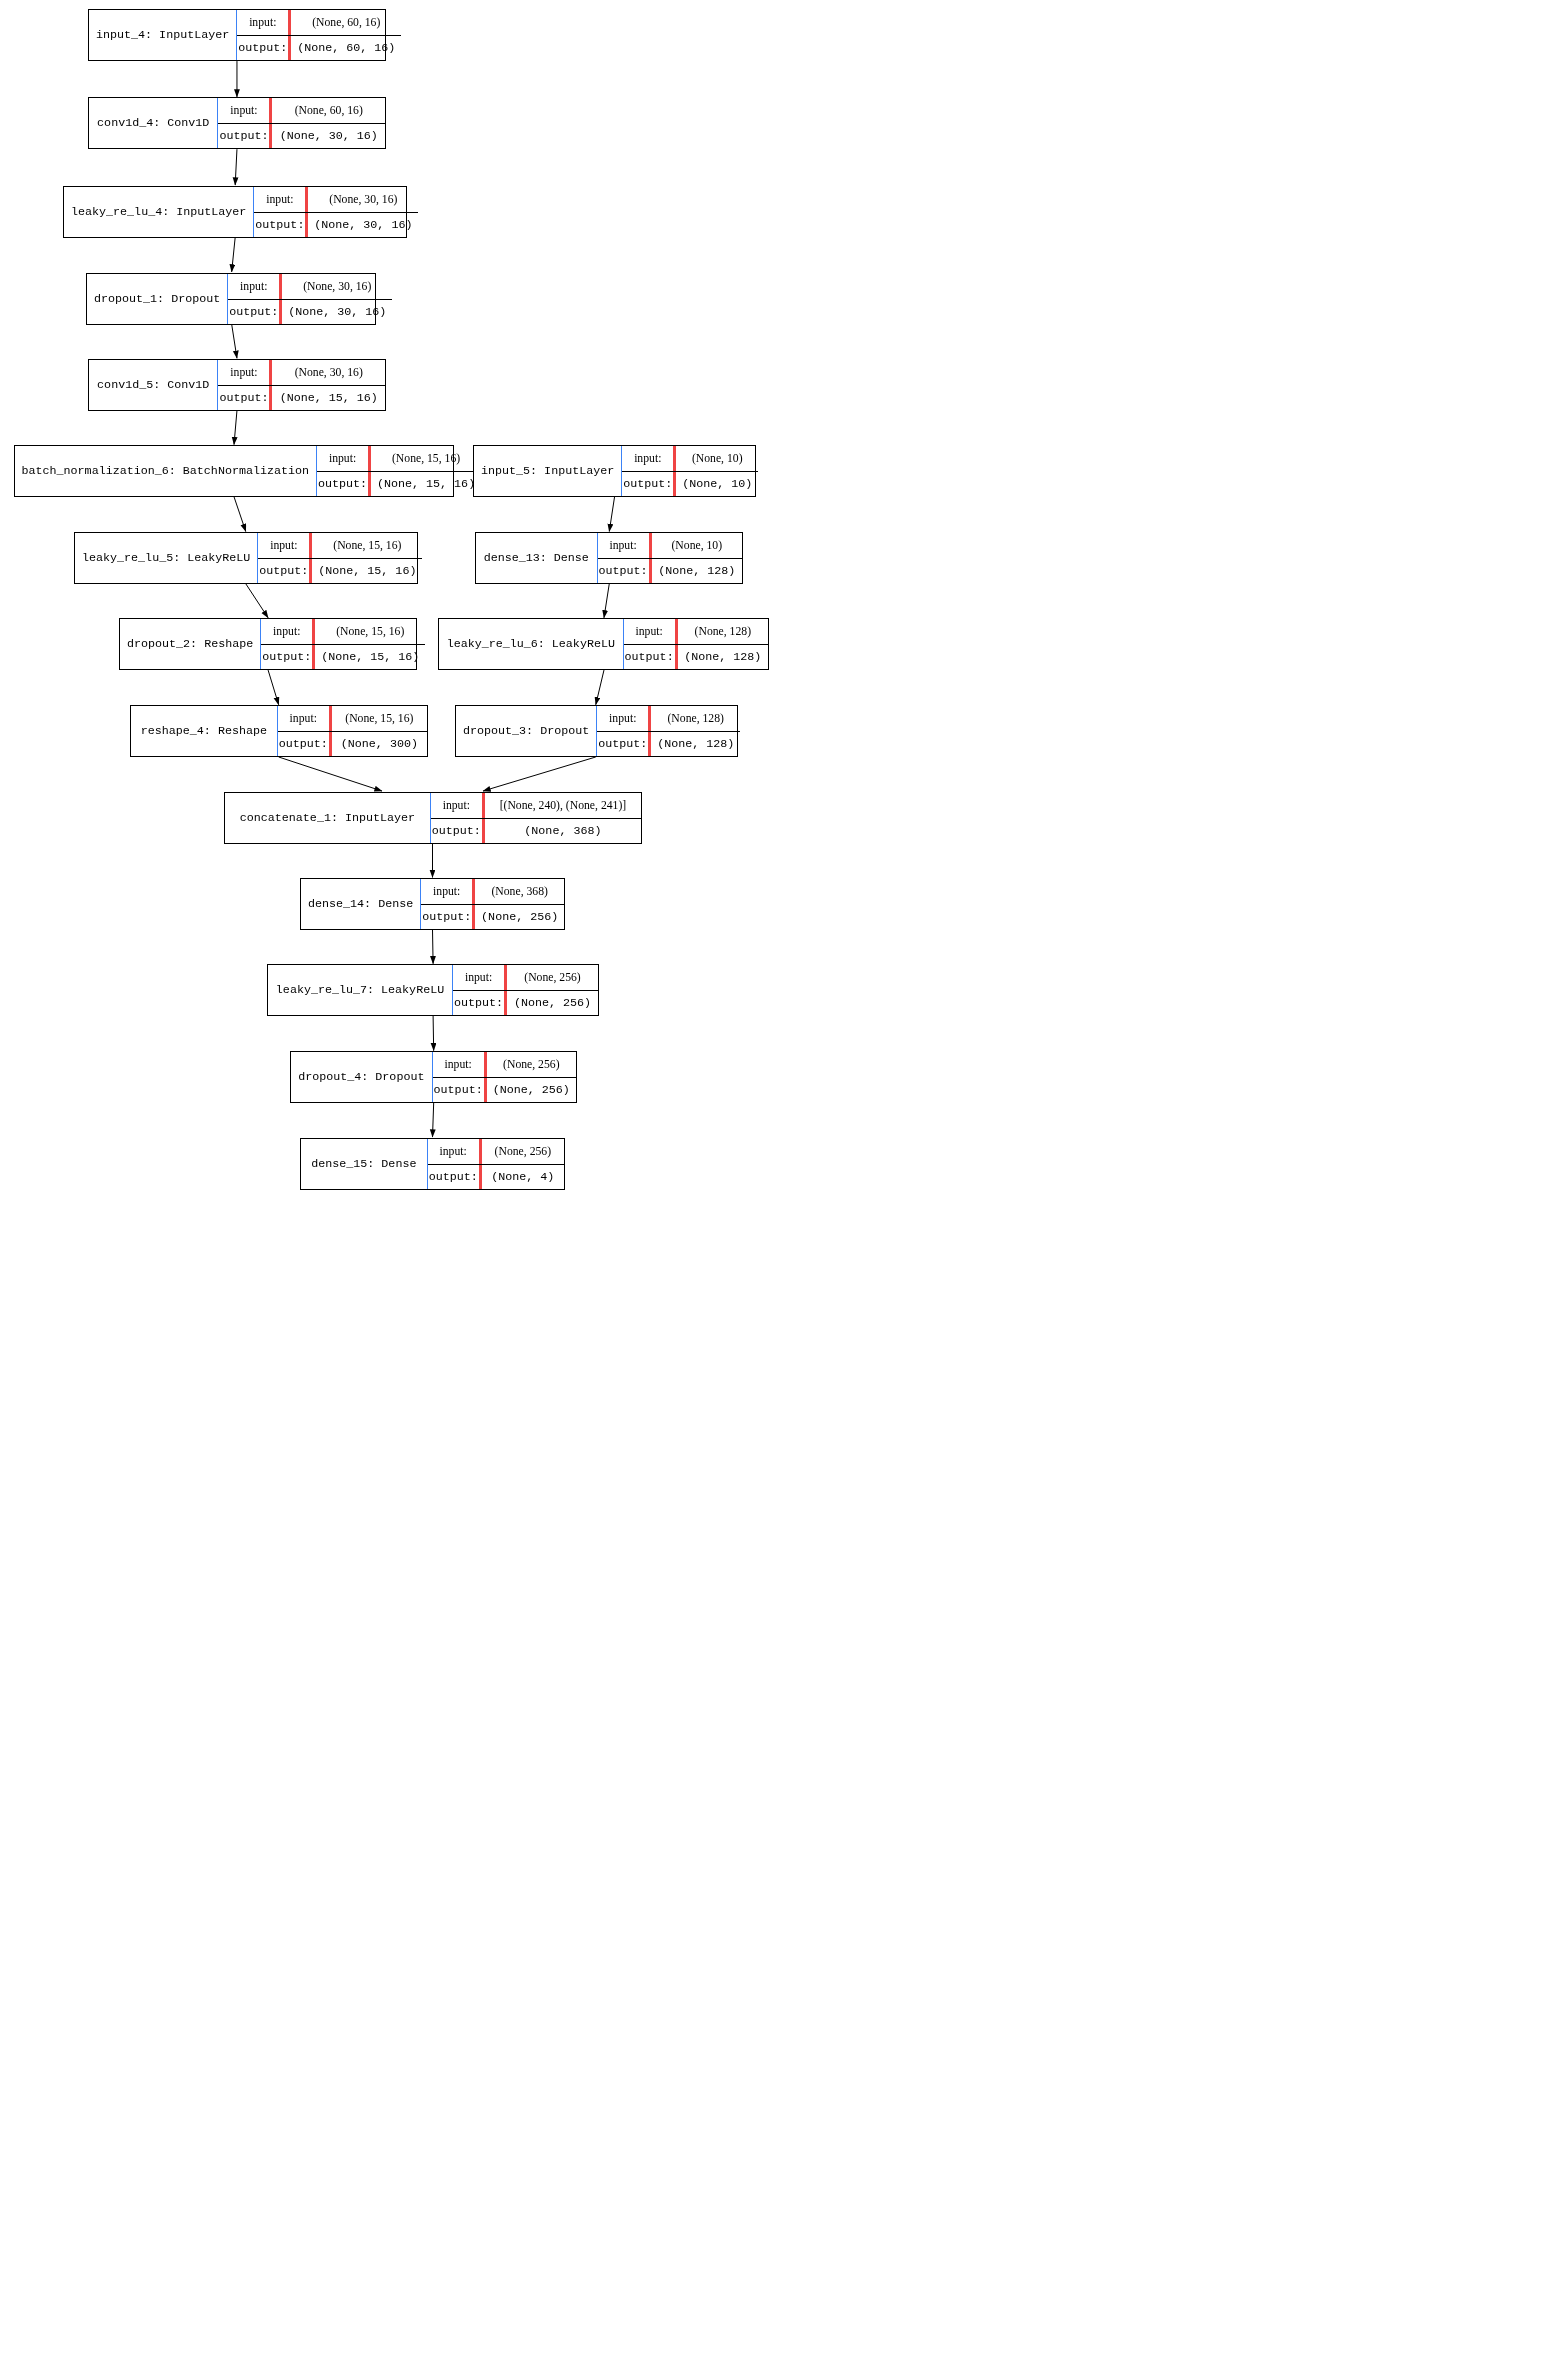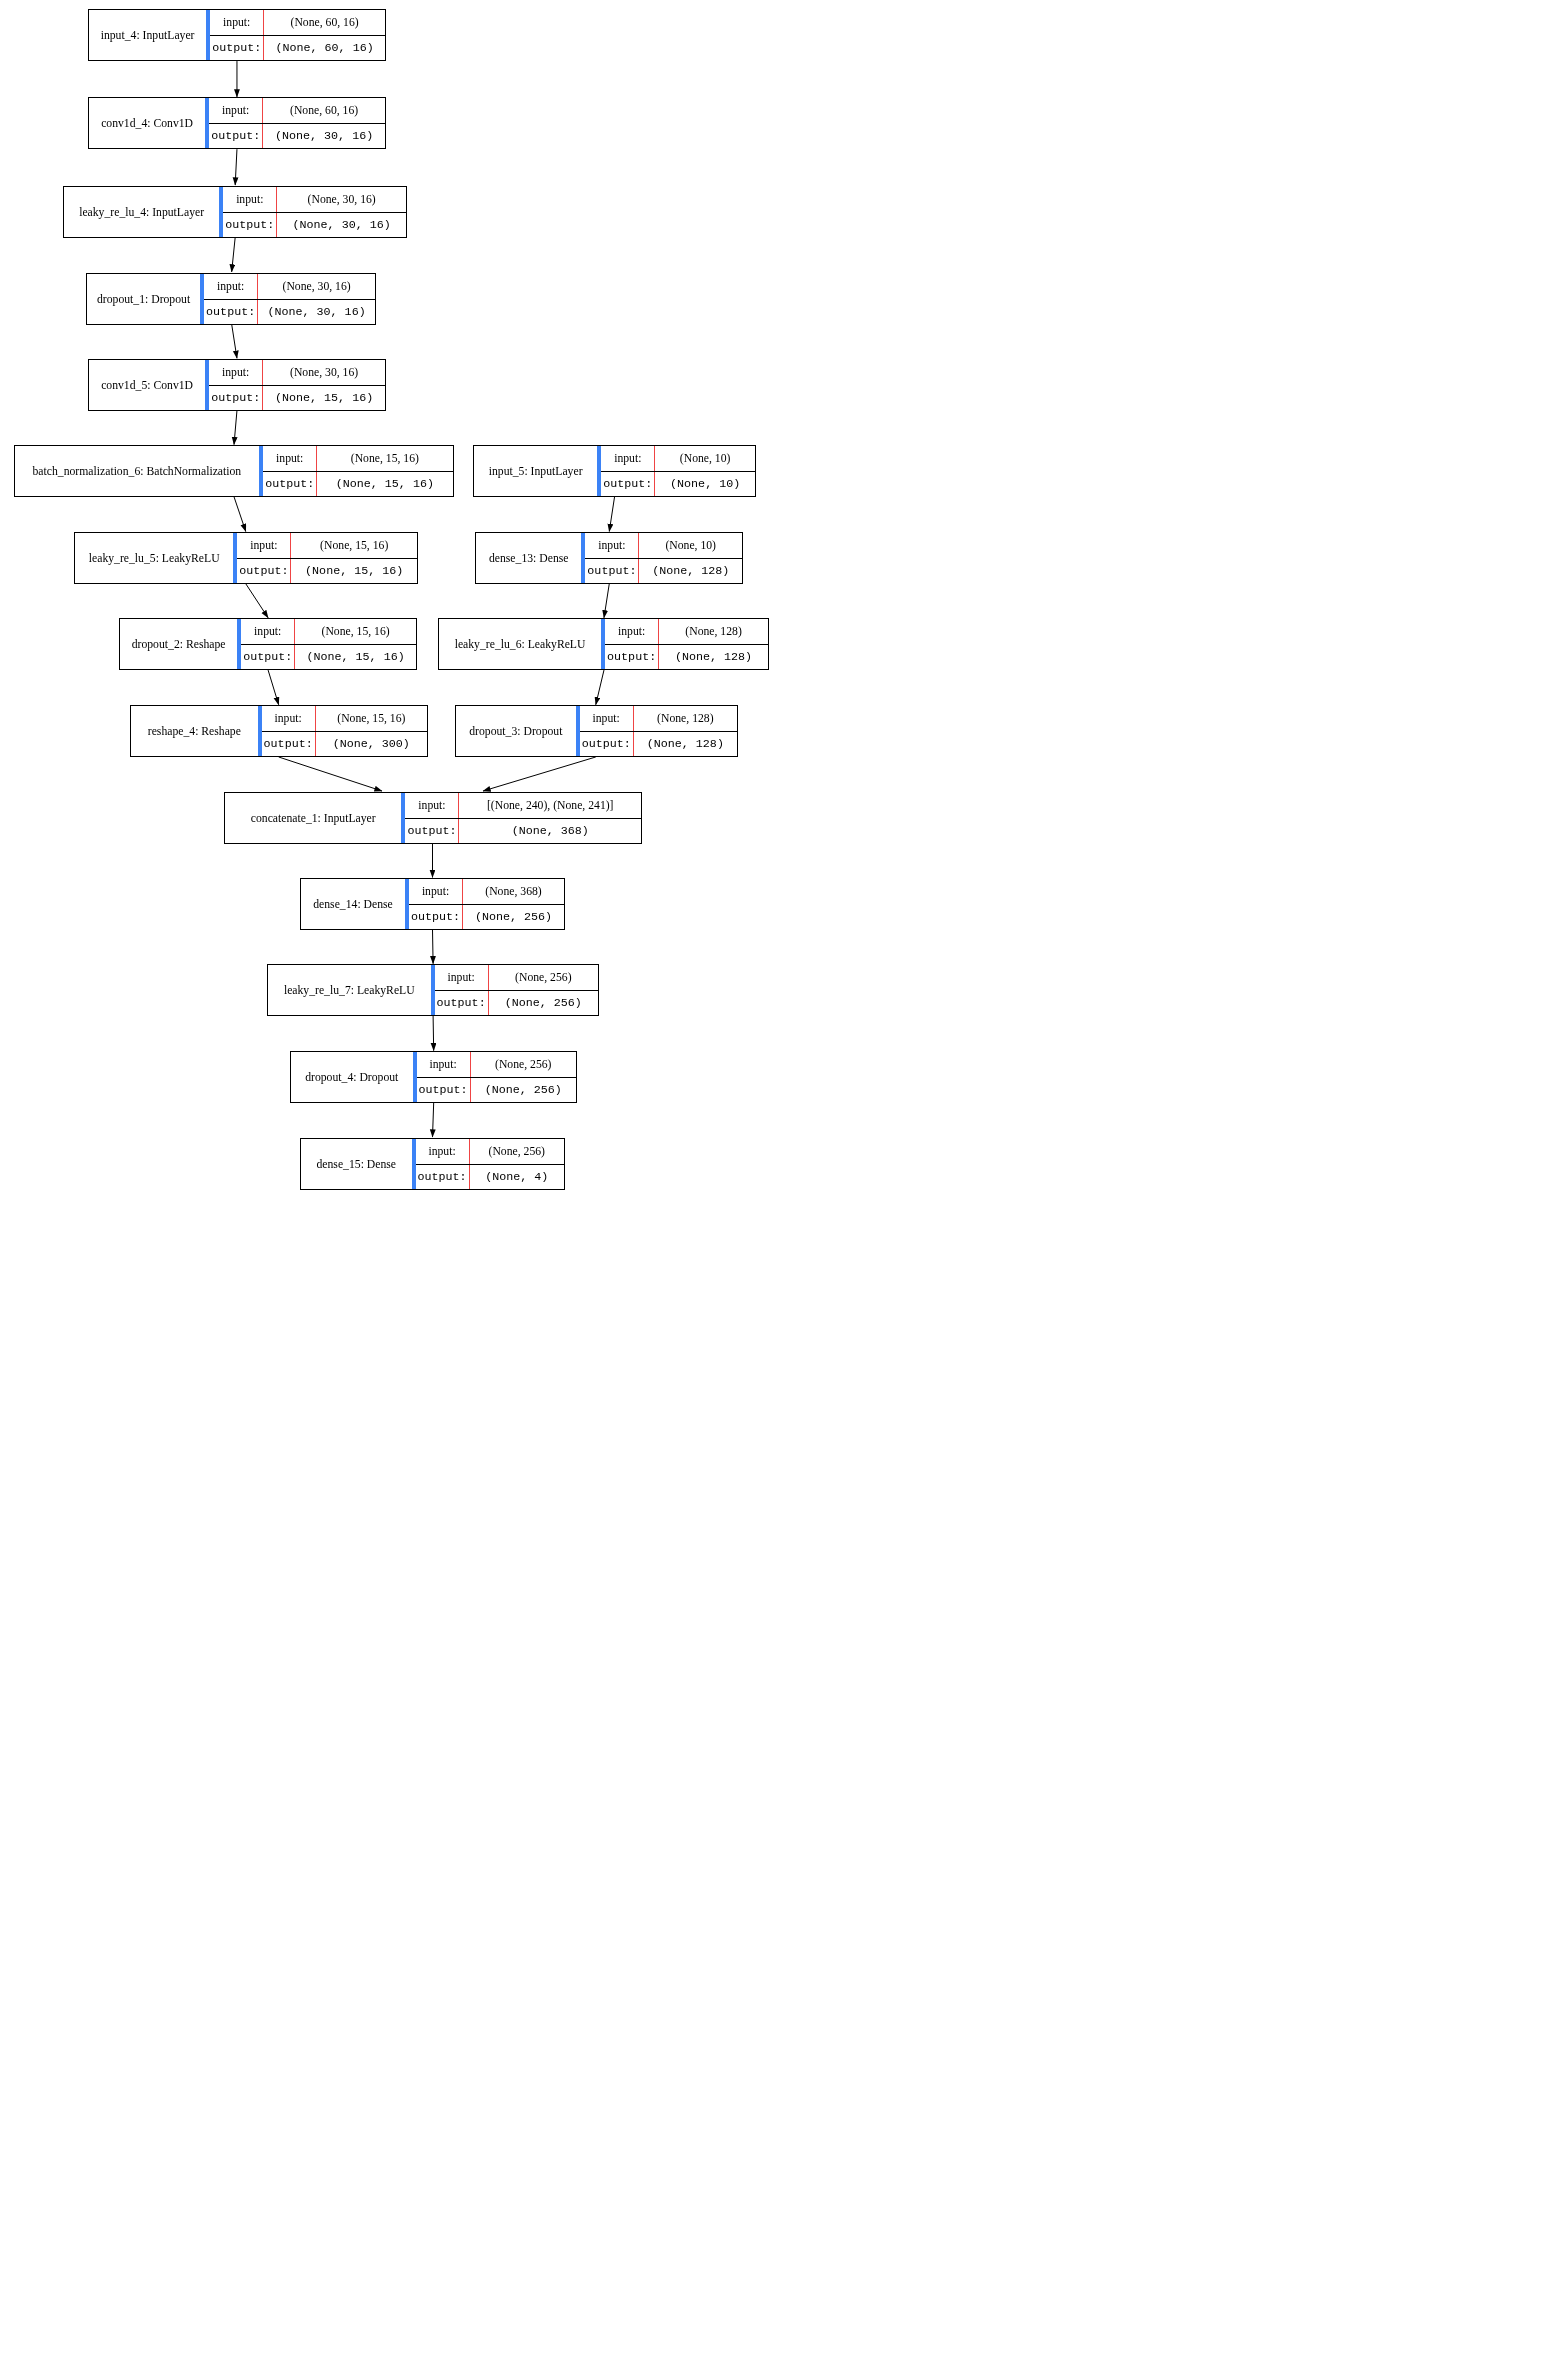--- a/index.html
+++ b/index.html
@@ -35,22 +35,23 @@
     background: #ffffff;
     box-sizing: border-box;
     font-size: 11.7px;
   }
   .name {
     flex: 1 1 auto;
     display: flex;
     align-items: center;
     justify-content: center;
     padding: 0 7px;
-    border-right: 4px solid #3b82f6;
+    border-right: 1px solid #3b82f6;
     white-space: nowrap;
+    font-family: Liberation Mono, monospace;
   }
   .io {
     display: flex;
     flex-direction: column;
     flex: 1.15 1 auto;
   }
   .row {
     display: flex;
     flex: 1 1 0;
     align-items: stretch;
@@ -60,21 +61,21 @@
     border-top: 1px solid #000000;
     font-family: Liberation Mono, monospace;
   }
   .k {
     width: 54px;
     box-sizing: border-box;
     display: flex;
     align-items: center;
     justify-content: center;
     padding: 0 4.7px;
-    border-right: 1px solid #ef4444;
+    border-right: 3px solid #ef4444;
     white-space: nowrap;
   }
   .v {
     flex: 1 1 auto;
     display: flex;
     align-items: center;
     justify-content: center;
     padding: 0 5.9px;
     white-space: nowrap;
   }

